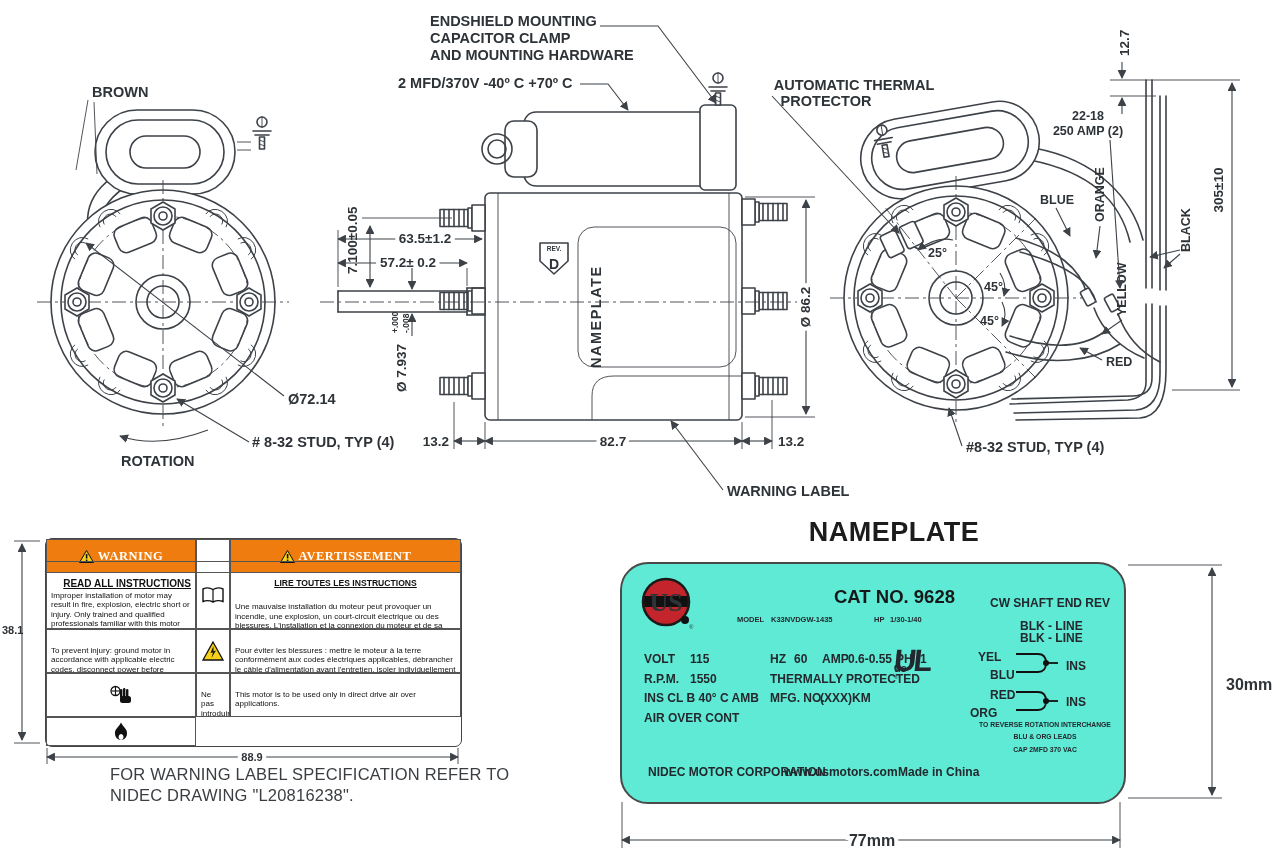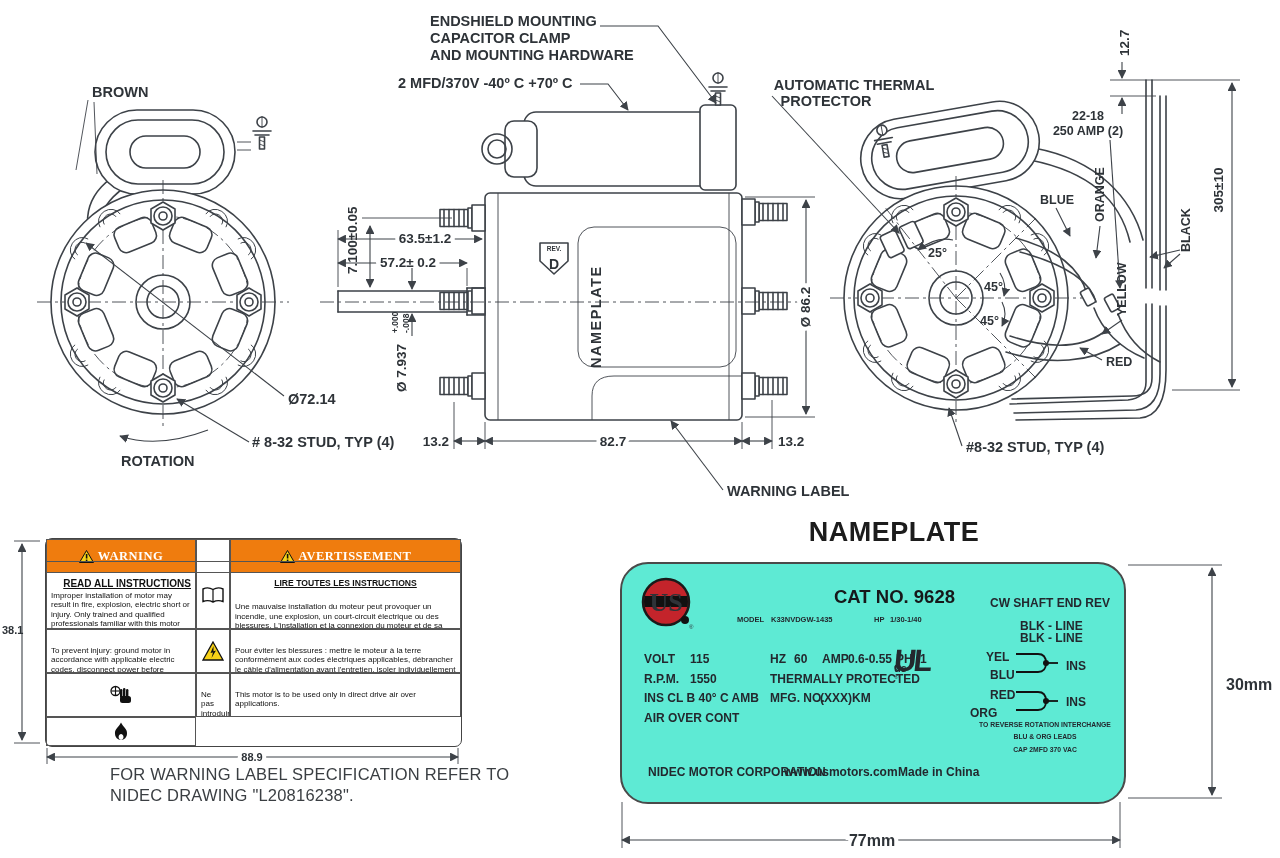--- a/index.html
+++ b/index.html
@@ -396,21 +396,21 @@
     <span class="c1">c</span>
     <span class="c2">UL</span>
     <span class="r">®</span>
     <span class="c3">us</span>
   </div>
 
   <span class="lb" style="left:368px;top:32px">CW SHAFT END REV</span>
   <span class="vl" style="left:398px;top:55px">BLK - LINE</span>
   <span class="vl" style="left:398px;top:67px">BLK - LINE</span>
 
-  <span class="lb" style="left:364px;top:86px">YEL</span>
+  <span class="lb" style="left:356px;top:86px">YEL</span>
   <span class="lb" style="left:368px;top:104px">BLU</span>
   <svg class="wirebr" width="44" height="28" viewBox="0 0 44 28" style="position:absolute;left:394px;top:85px">
     <path d="M0,5 H22 Q30,5 30,14 M0,23 H22 Q30,23 30,14"></path>
       <circle cx="30" cy="14" r="3" fill="#111"></circle>
       <path d="M30,14 H42"></path>
   </svg>
   <span class="lb" style="left:444px;top:95px">INS</span>
 
   <span class="lb" style="left:368px;top:124px">RED</span>
   <span class="lb" style="left:348px;top:142px">ORG</span>

